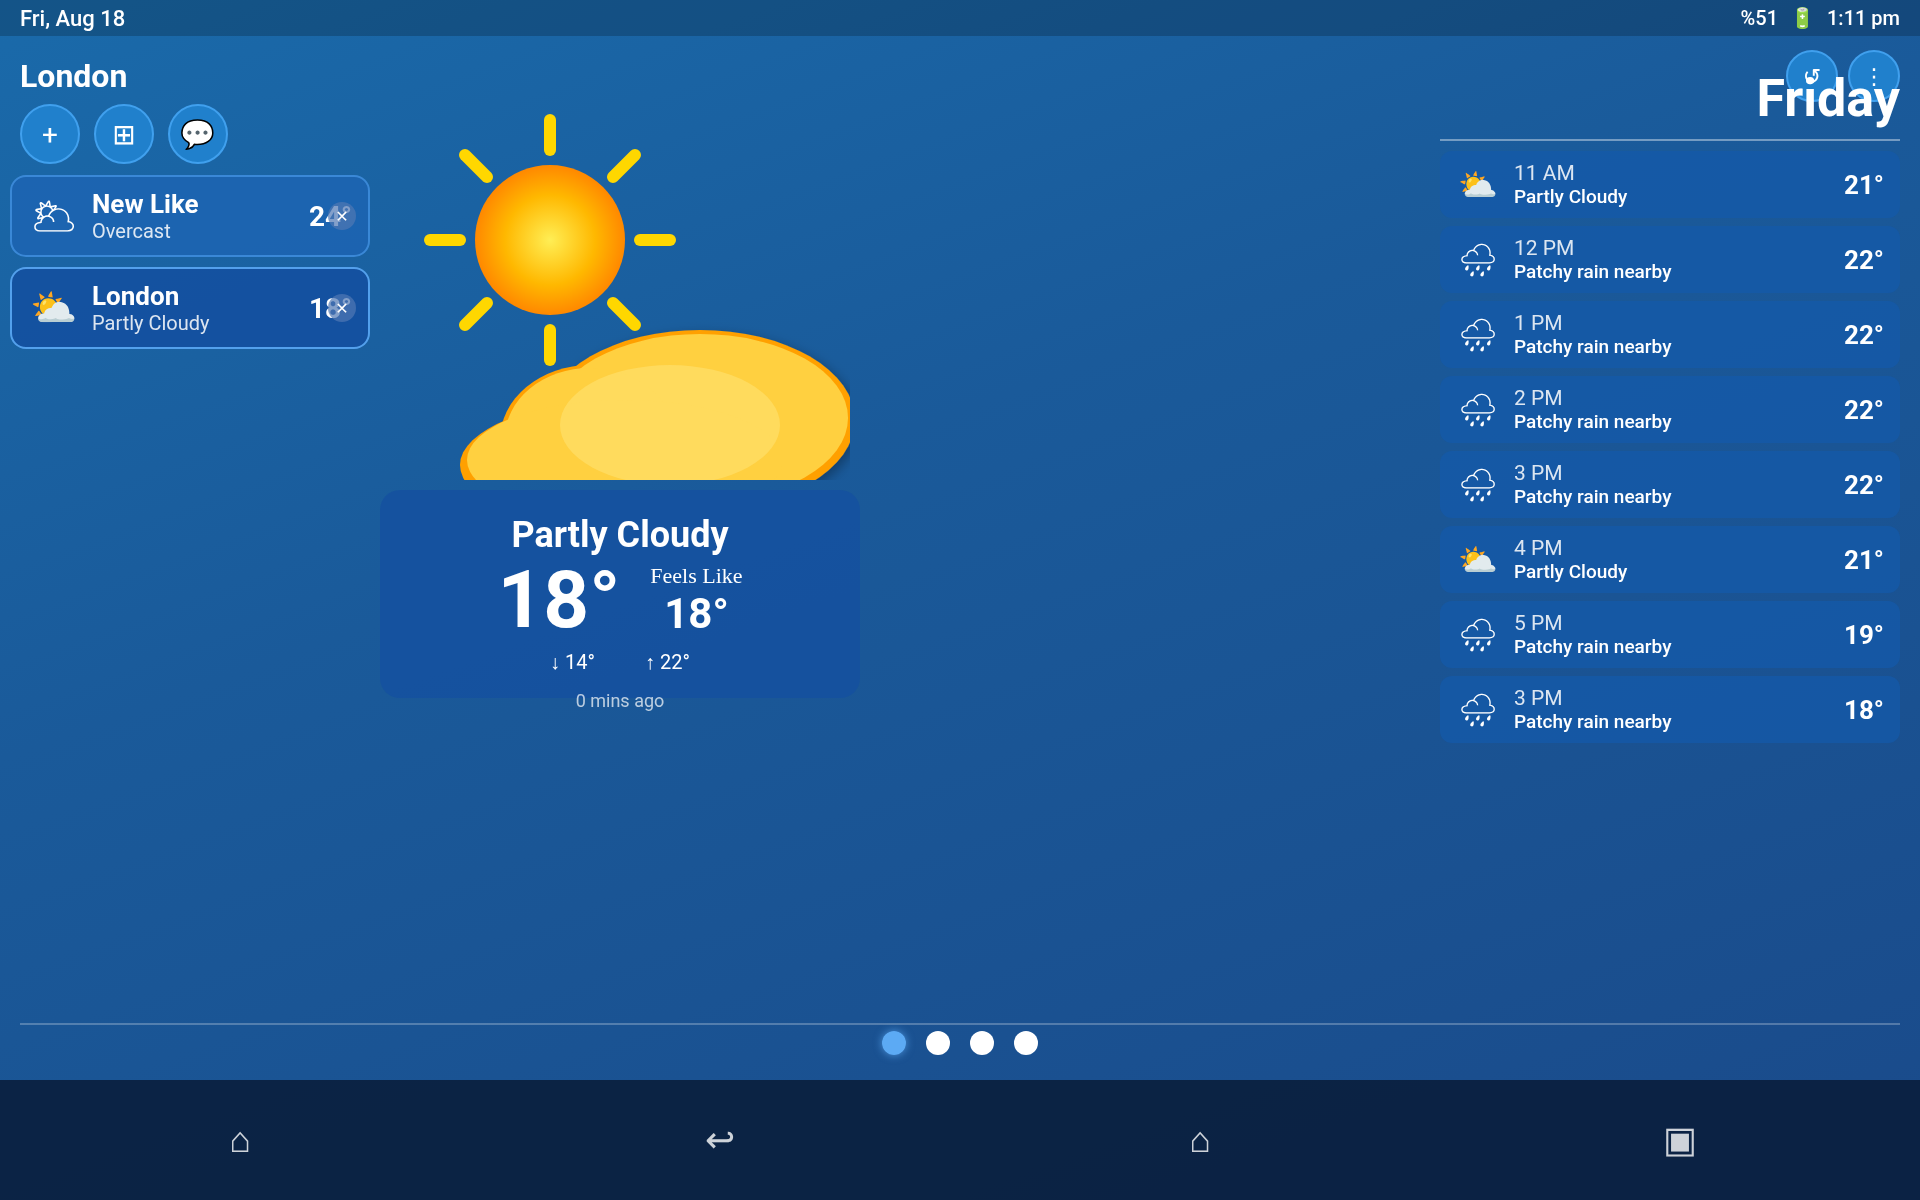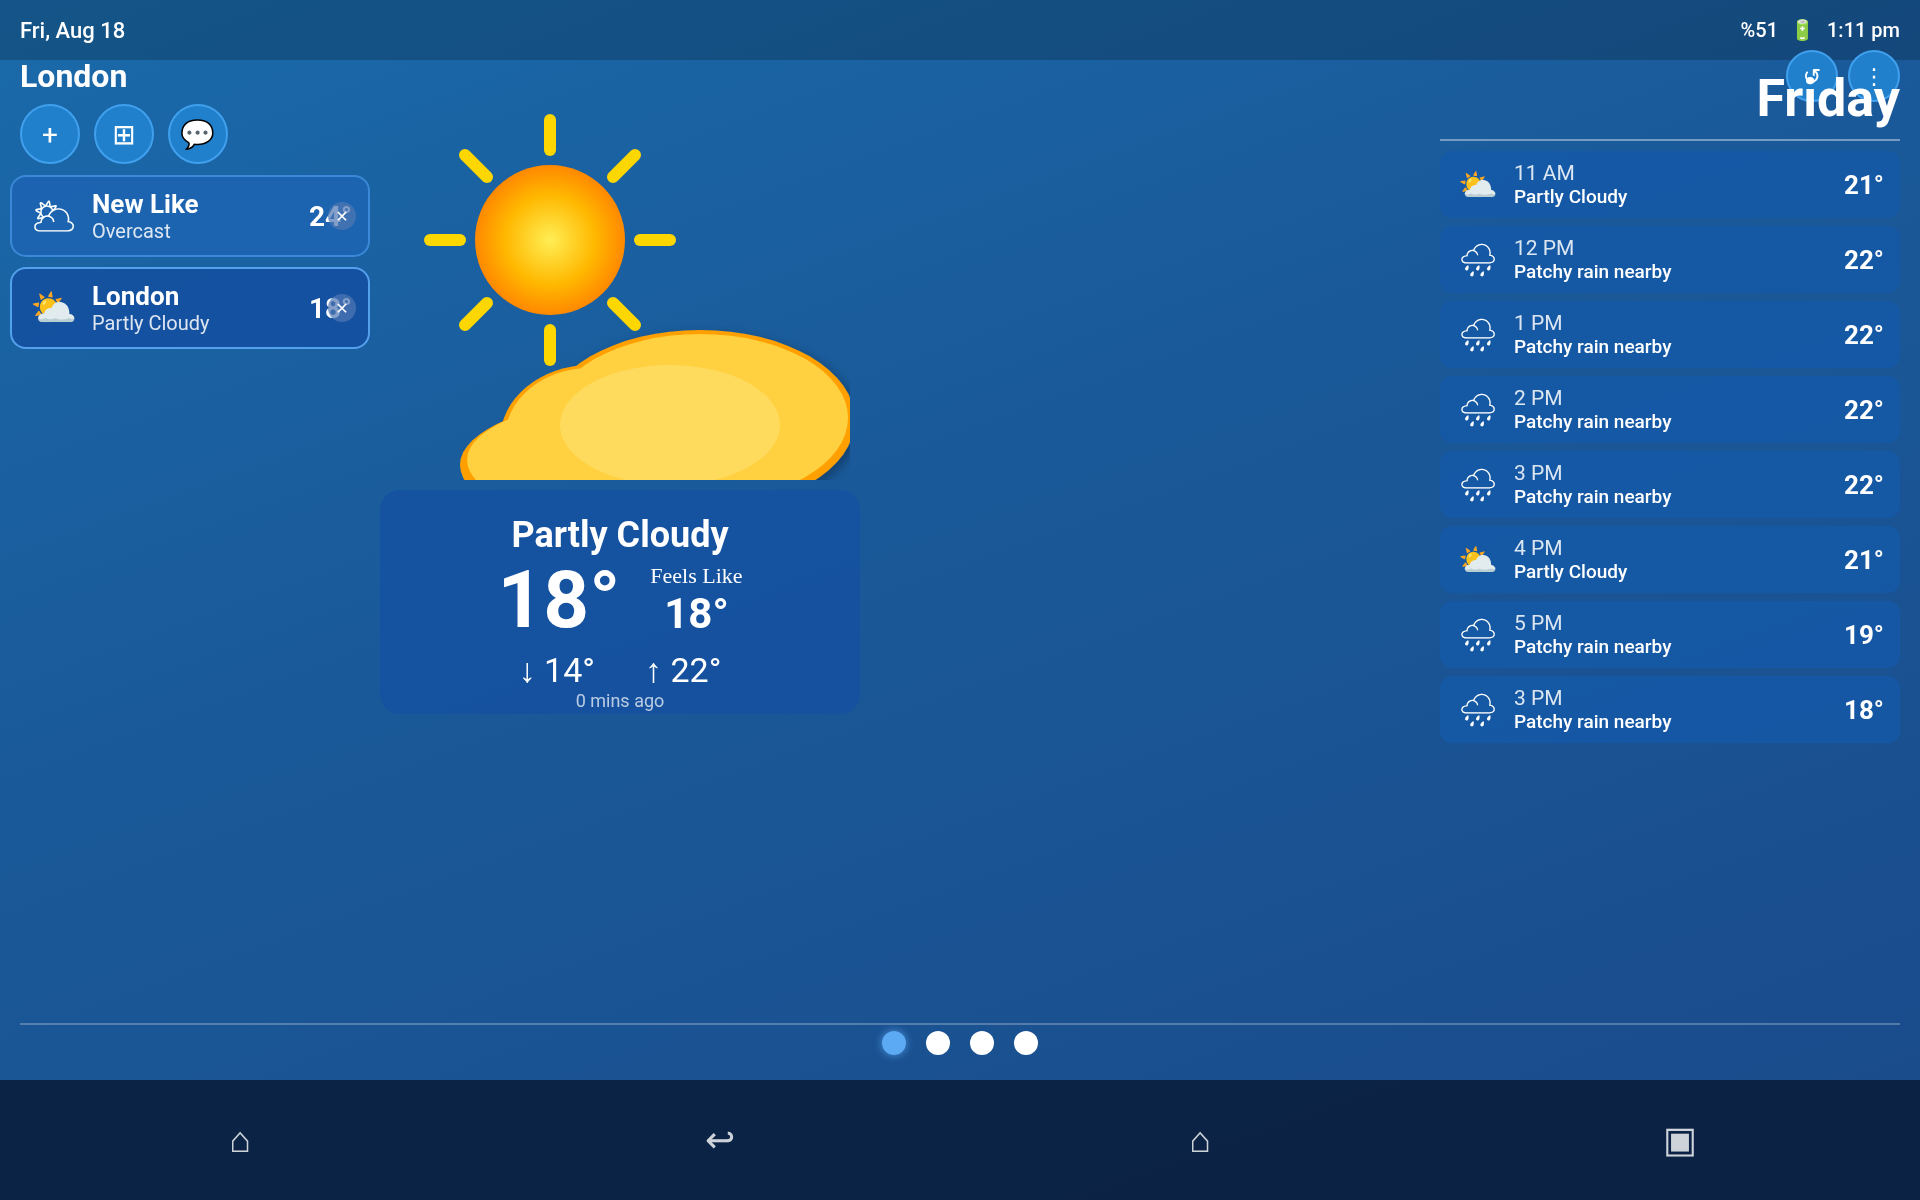--- a/index.html
+++ b/index.html
@@ -10,21 +10,21 @@
       font-family: 'Roboto', Arial, sans-serif;
       overflow: hidden;
       color: white;
       position: relative;
     }
 
     
     .status-bar {
       position: absolute;
       top: 0; left: 0; right: 0;
-      height: 60px;
+      height: 36px;
       background: rgba(0,0,0,0.2);
       display: flex;
       align-items: center;
       justify-content: space-between;
       padding: 0 20px;
       font-size: 22px;
       font-weight: 500;
     }
     .status-right {
       display: flex;
@@ -190,21 +190,21 @@
     }
     .cw-feels-temp {
       font-size: 42px;
       font-weight: bold;
     }
     .cw-minmax {
       display: flex;
       justify-content: center;
       gap: 50px;
       margin-top: 10px;
-      font-size: 34px;
+      font-size: 20px;
     }
 
     
     .update-time {
       position: absolute;
       top: 690px;
       left: 380px;
       width: 480px;
       text-align: center;
       font-size: 18px;

